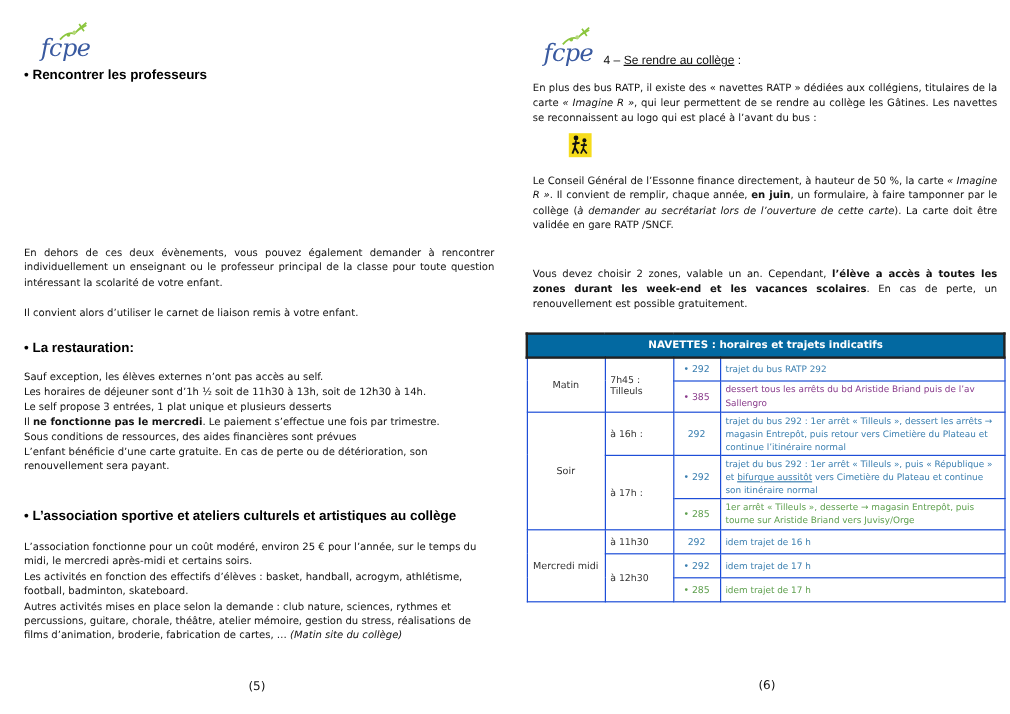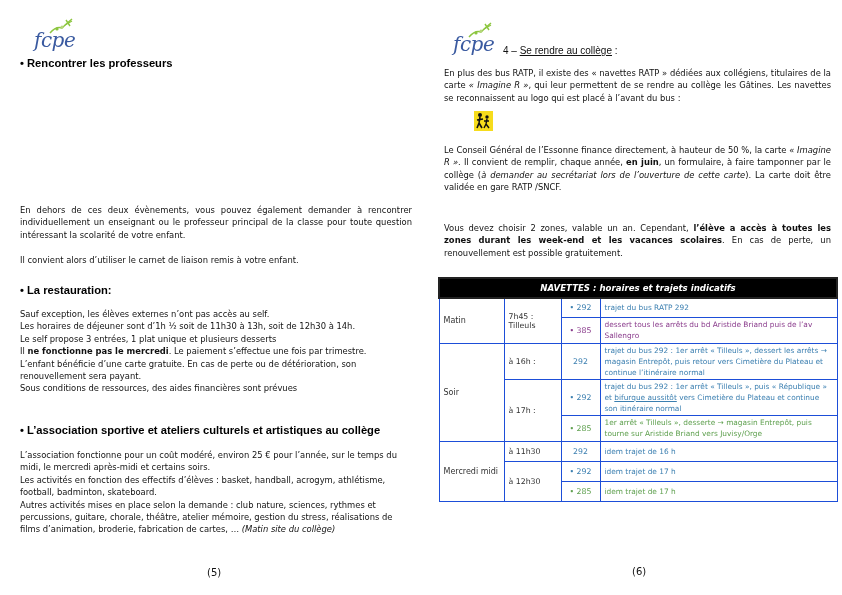--- a/index.html
+++ b/index.html
@@ -21,22 +21,22 @@
   .i { font-style:italic; }
   .pageno { position:absolute; font-family:"DejaVu Sans", sans-serif; font-size:10px; }
 
   .title4 { position:absolute; left:503px; top:33px; font-size:10px; white-space:nowrap;margin-top:12px; }
 
   .bus-sign { position:absolute; left:474px; top:111px; width:19px; height:20px; background:#f6dc1c; }
 
   table.nav { position:absolute; left:438px; top:277px; width:400px; border-collapse:collapse;
               font-family:"DejaVu Sans", sans-serif; font-size:7.4px; }
   table.nav td, table.nav th { border:1px solid #1d4ed8; padding:0 4px; vertical-align:middle; }
-  table.nav th { background:#000000; color:#fff; font-size:8.6px; height:18px; border:2px solid #222;font-style:italic; }
-  .c1 { width:56px; color:#333; font-size:8px; }
+  table.nav th { background:#0369a1; color:#fff; font-size:8.6px; height:18px; border:2px solid #222; }
+  .c1 { width:56px; text-align:center; color:#333; font-size:8px; }
   .c2 { width:48px; color:#333; font-size:7.8px; }
   .c3 { width:30px; text-align:center; font-size:7.8px; }
   .blue { color:#3b7fb0; }
   .purple { color:#8a3c8c; }
   .green { color:#5fa04f; }
   .c4 { line-height:11px;margin-left:21px; }
 </style>
 </head>
 <body>
 
@@ -54,22 +54,22 @@
   <div class="h-sec" style="top:57px;">• Rencontrer les professeurs</div>
   <div class="para just" style="left:20px;top:204px;width:392px;">En dehors de ces deux évènements, vous pouvez également demander à rencontrer individuellement un enseignant ou le professeur principal de la classe pour toute question intéressant la scolarité de votre enfant.</div>
   <div class="para" style="left:20px;top:254px;width:392px;">Il convient alors d’utiliser le carnet de liaison remis à votre enfant.</div>
 
   <div class="h-sec" style="top:284px;">•  La restauration:</div>
   <div class="para" style="left:20px;top:308px;width:396px;">
     <div>Sauf exception, les élèves externes n’ont pas accès au self.</div>
     <div>Les horaires de déjeuner sont d’1h ½  soit de 11h30 à 13h, soit de 12h30 à 14h.</div>
     <div>Le self propose 3 entrées, 1 plat unique et plusieurs desserts</div>
     <div><span>Il </span><span class="b">ne fonctionne pas le mercredi</span><span>. Le paiement s’effectue une fois par trimestre.</span></div>
+    <div>Sous conditions de ressources, des aides financières sont prévues</div>
     <div>L’enfant bénéficie d’une carte gratuite. En cas de perte ou de détérioration, son renouvellement sera payant.</div>
-    <div>Sous conditions de ressources, des aides financières sont prévues</div>
   </div>
 
   <div class="h-sec" style="top:424px;">•  L’association sportive et ateliers culturels et artistiques au collège</div>
   <div class="para" style="left:20px;top:449px;width:394px;">
     <div>L’association fonctionne pour un coût modéré, environ 25 € pour l’année, sur le temps du midi, le mercredi après-midi et certains  soirs.</div>
     <div>Les activités en fonction des effectifs d’élèves : basket, handball, acrogym, athlétisme, football, badminton, skateboard.</div>
     <div><span>Autres activités mises en place selon la demande : club nature, sciences, rythmes et percussions, guitare, chorale, théâtre, atelier mémoire, gestion du stress, réalisations de films d’animation, broderie, fabrication de cartes, … </span><span class="i">(Matin site du collège)</span></div>
   </div>
 
   <div class="pageno" style="left:207px;top:567px;">(5)</div>

